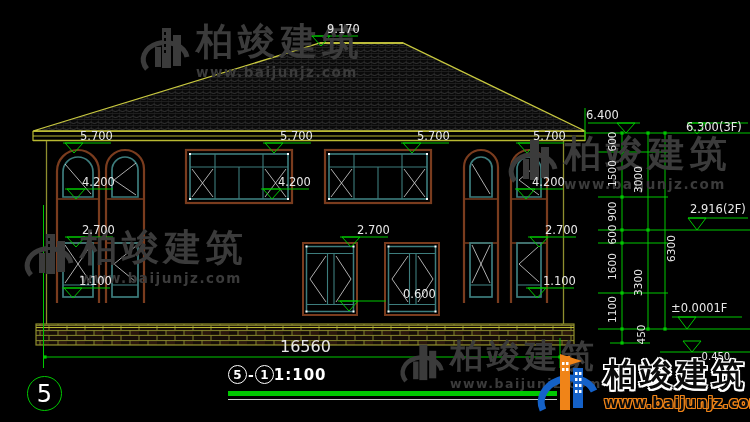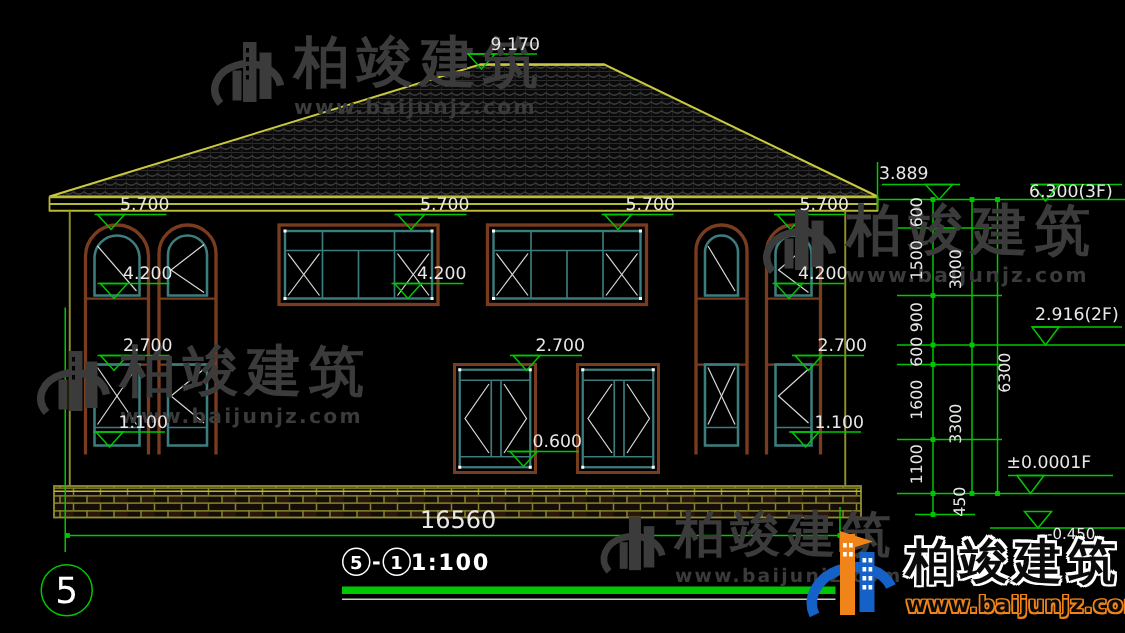--- a/index.html
+++ b/index.html
@@ -293,22 +293,22 @@
   <div class="dim" style="left:417px;top:130px;">5.700</div>
   <div class="dim" style="left:533px;top:130px;">5.700</div>
   <div class="dim" style="left:82px;top:176px;">4.200</div>
   <div class="dim" style="left:278px;top:176px;">4.200</div>
   <div class="dim" style="left:532px;top:176px;">4.200</div>
   <div class="dim" style="left:82px;top:224px;">2.700</div>
   <div class="dim" style="left:357px;top:224px;">2.700</div>
   <div class="dim" style="left:545px;top:224px;">2.700</div>
   <div class="dim" style="left:79px;top:275px;">1.100</div>
   <div class="dim" style="left:543px;top:275px;">1.100</div>
-  <div class="dim" style="left:355px;top:288px;">0.600</div>
-  <div class="dim" style="left:586px;top:109px;">3.889</div>
+  <div class="dim" style="left:355px;top:288px;padding-left:48px;">0.600</div>
+  <div class="dim" style="left:586px;top:109px;">6.400</div>
   <div class="dim" style="left:686px;top:121px;">6.300(3F)</div>
   <div class="dim" style="left:690px;top:203px;">2.916(2F)</div>
   <div class="dim" style="left:671px;top:302px;">±0.0001F</div>
   <div class="dim gfrag" style="left:698px;top:351px;">-0.450</div>
   <div class="dim total" style="left:280px;top:341px;">16560</div>
 
   <div class="vlbl" style="left:592px;top:136px;">600</div>
   <div class="vlbl" style="left:592px;top:168px;">1500</div>
   <div class="vlbl" style="left:592px;top:206px;">900</div>
   <div class="vlbl" style="left:592px;top:229px;">600</div>

